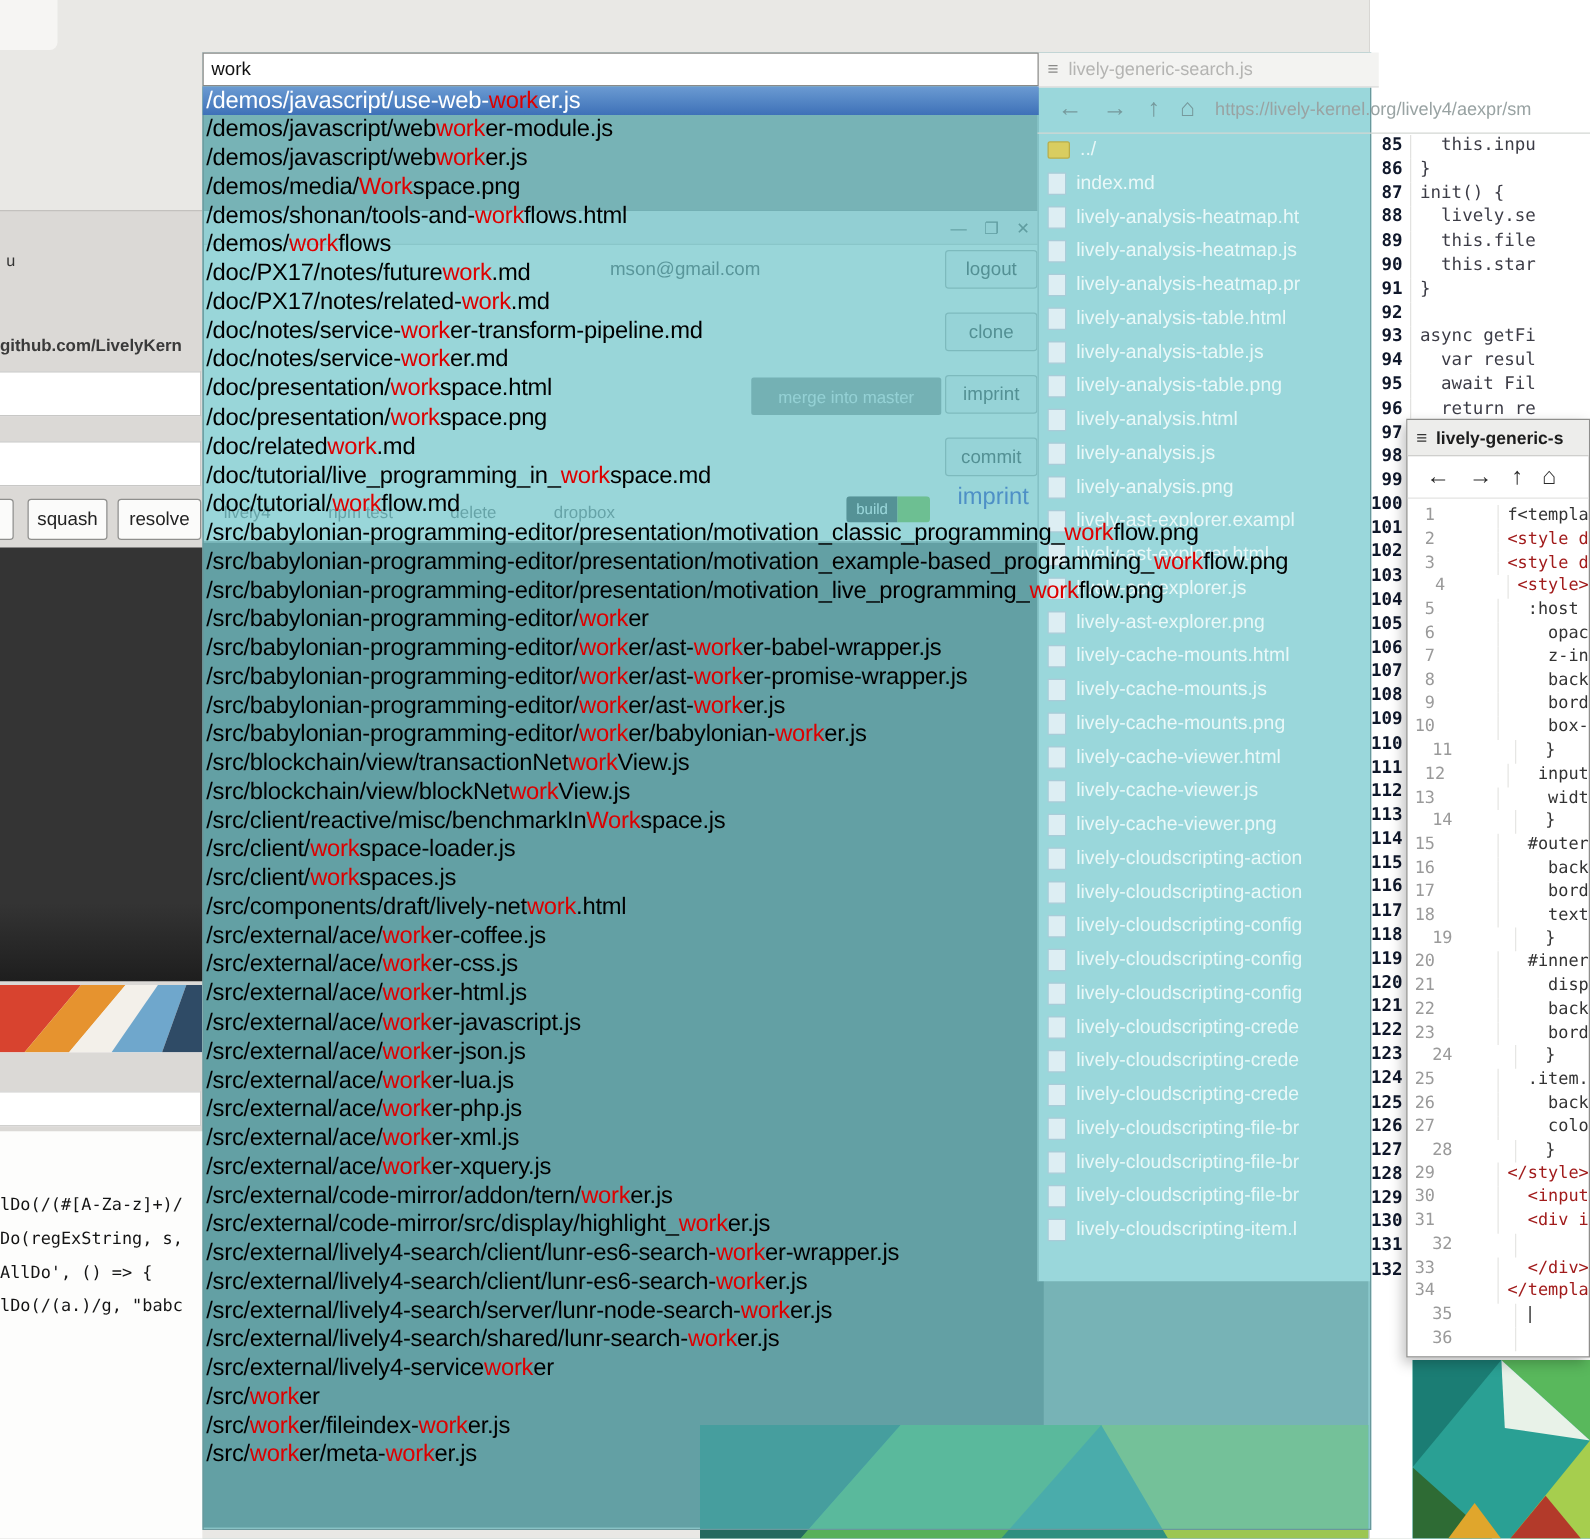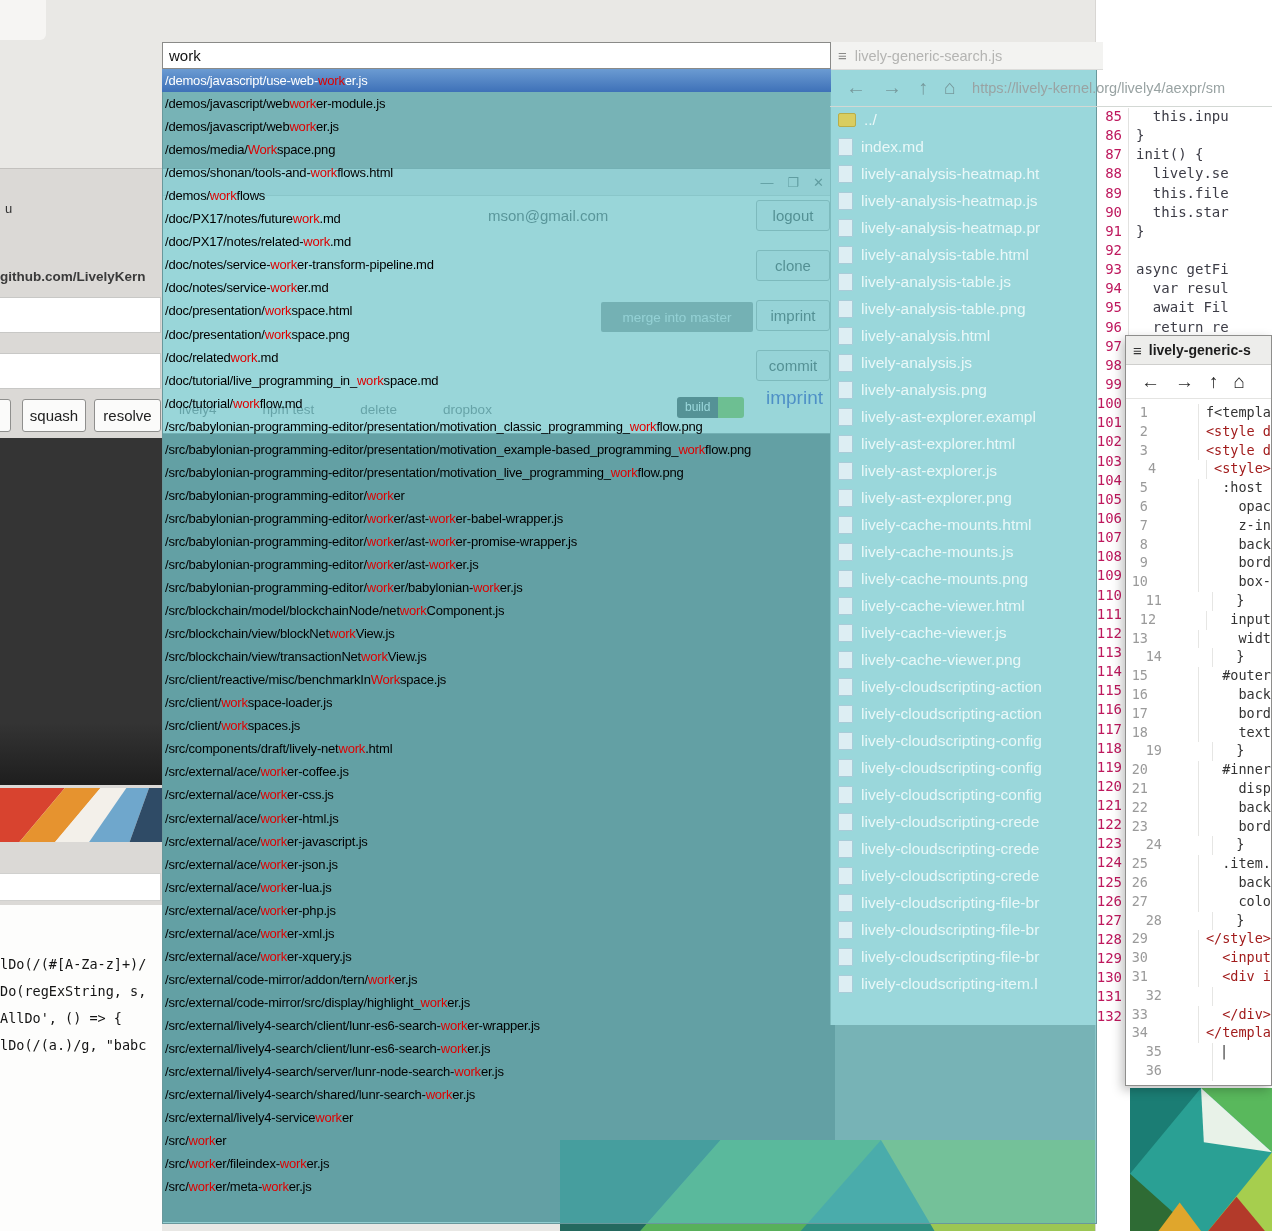--- a/index.html
+++ b/index.html
@@ -41,29 +41,29 @@
   .frow{height:27px;display:flex;align-items:center;gap:8px;padding-left:8px;}
   .flabel{font-size:15.5px;color:#e9f8f8;white-space:nowrap;}
   .ficon{flex:0 0 auto;}
   .ficon.file{width:13px;height:16px;background:#ddeef3;border:1px solid #a9ccd8;border-radius:1px;}
   .ficon.folder{width:16px;height:12px;background:#d9cd60;border:1px solid #b9ad48;border-radius:2px;}
 
   
   .tint{left:162px;top:42px;width:933px;height:1180px;background:rgba(92,190,197,0.62);border:1px solid #69989c;z-index:10;}
   .search-input{left:162px;top:42px;width:669px;height:27px;background:#fff;border:1px solid #8a8a88;z-index:20;font-size:15px;color:#111;padding:3px 6px;font-family:"Liberation Sans",sans-serif;outline:none;box-sizing:border-box;}
   .rows{left:162px;top:69px;width:933px;height:1153px;z-index:20;overflow:hidden;}
-  .srow{height:23.06px;line-height:23.06px;font-size:13px;color:#000;white-space:pre;padding-left:3px;letter-spacing:-0.2px;cursor:pointer;}
+  .srow{height:23.06px;line-height:23.06px;font-size:19px;color:#000;white-space:pre;padding-left:3px;letter-spacing:-0.2px;cursor:pointer;}
   .srow .hl{color:#dd0000;}
   .srow.selected{width:666px;background:linear-gradient(#6b9bd2,#3e71b8);color:#fff;}
 
   
   .editorA{left:1095px;top:108px;width:177px;z-index:6;}
   .cline{display:flex;font-family:"DejaVu Sans Mono","Liberation Mono",monospace;}
   .editorA .cline{height:19.15px;font-size:14px;}
-  .editorA .lnum{width:27px;text-align:right;padding-right:6px;color:#be185d;}
+  .editorA .lnum{width:27px;text-align:right;padding-right:6px;color:#0f172a;font-weight:bold;}
   .editorA .ltxt{border-left:1px solid #e2e2e0;padding-left:7px;color:#3c3c46;white-space:pre;}
 
   
   .winB{left:1125px;top:335px;width:147px;height:751px;background:#fff;border:1px solid #8e8e8c;z-index:30;box-shadow:-3px 4px 10px rgba(0,0,0,0.25);box-sizing:border-box;overflow:hidden;}
   .wb-title{height:28px;background:#ededeb;border-bottom:1px solid #cfcfcd;display:flex;align-items:center;gap:7px;padding-left:7px;overflow:hidden;}
   .wb-menu{color:#333;font-size:15px;}
   .wb-title-text{font-size:14px;font-weight:bold;color:#1c1c1c;white-space:nowrap;}
   .wb-nav{height:33px;display:flex;align-items:center;border-bottom:1px solid #e4e4e2;}
   .wb-nav span{font-size:19px;color:#2b2b2b;margin-left:15px;font-weight:bold;}
   .wb-code{padding-top:5px;}
@@ -510,23 +510,22 @@
       <div class="srow"><span>/doc/tutorial/live_programming_in_</span><span class="hl">work</span><span>space.md</span></div>
       <div class="srow"><span>/doc/tutorial/</span><span class="hl">work</span><span>flow.md</span></div>
       <div class="srow"><span>/src/babylonian-programming-editor/presentation/motivation_classic_programming_</span><span class="hl">work</span><span>flow.png</span></div>
       <div class="srow"><span>/src/babylonian-programming-editor/presentation/motivation_example-based_programming_</span><span class="hl">work</span><span>flow.png</span></div>
       <div class="srow"><span>/src/babylonian-programming-editor/presentation/motivation_live_programming_</span><span class="hl">work</span><span>flow.png</span></div>
       <div class="srow"><span>/src/babylonian-programming-editor/</span><span class="hl">work</span><span>er</span></div>
       <div class="srow"><span>/src/babylonian-programming-editor/</span><span class="hl">work</span><span>er/ast-</span><span class="hl">work</span><span>er-babel-wrapper.js</span></div>
       <div class="srow"><span>/src/babylonian-programming-editor/</span><span class="hl">work</span><span>er/ast-</span><span class="hl">work</span><span>er-promise-wrapper.js</span></div>
       <div class="srow"><span>/src/babylonian-programming-editor/</span><span class="hl">work</span><span>er/ast-</span><span class="hl">work</span><span>er.js</span></div>
       <div class="srow"><span>/src/babylonian-programming-editor/</span><span class="hl">work</span><span>er/babylonian-</span><span class="hl">work</span><span>er.js</span></div>
-      <div class="srow"><span>/src/blockchain/model/blockchainNode/net</span><span class="hl">work</span><span>Component.js</span></div>
+      <div class="srow"><span>/src/blockchain/view/transactionNet</span><span class="hl">work</span><span>View.js</span></div>
       <div class="srow"><span>/src/blockchain/view/blockNet</span><span class="hl">work</span><span>View.js</span></div>
-      <div class="srow"><span>/src/blockchain/view/transactionNet</span><span class="hl">work</span><span>View.js</span></div>
       <div class="srow"><span>/src/client/reactive/misc/benchmarkIn</span><span class="hl">Work</span><span>space.js</span></div>
       <div class="srow"><span>/src/client/</span><span class="hl">work</span><span>space-loader.js</span></div>
       <div class="srow"><span>/src/client/</span><span class="hl">work</span><span>spaces.js</span></div>
       <div class="srow"><span>/src/components/draft/lively-net</span><span class="hl">work</span><span>.html</span></div>
       <div class="srow"><span>/src/external/ace/</span><span class="hl">work</span><span>er-coffee.js</span></div>
       <div class="srow"><span>/src/external/ace/</span><span class="hl">work</span><span>er-css.js</span></div>
       <div class="srow"><span>/src/external/ace/</span><span class="hl">work</span><span>er-html.js</span></div>
       <div class="srow"><span>/src/external/ace/</span><span class="hl">work</span><span>er-javascript.js</span></div>
       <div class="srow"><span>/src/external/ace/</span><span class="hl">work</span><span>er-json.js</span></div>
       <div class="srow"><span>/src/external/ace/</span><span class="hl">work</span><span>er-lua.js</span></div>

